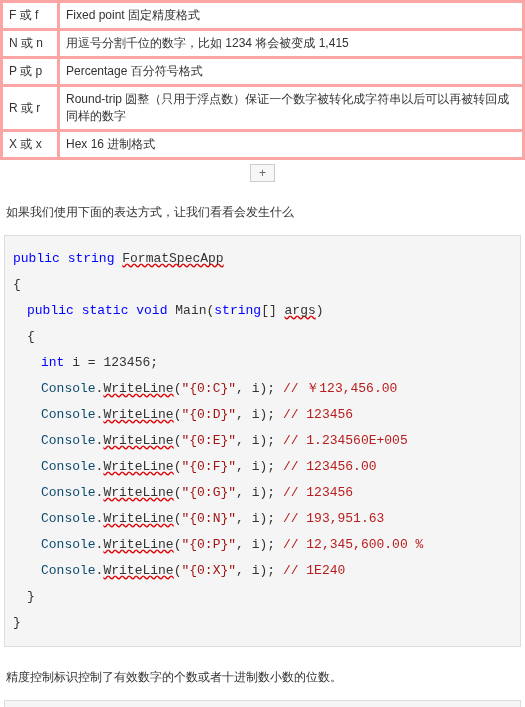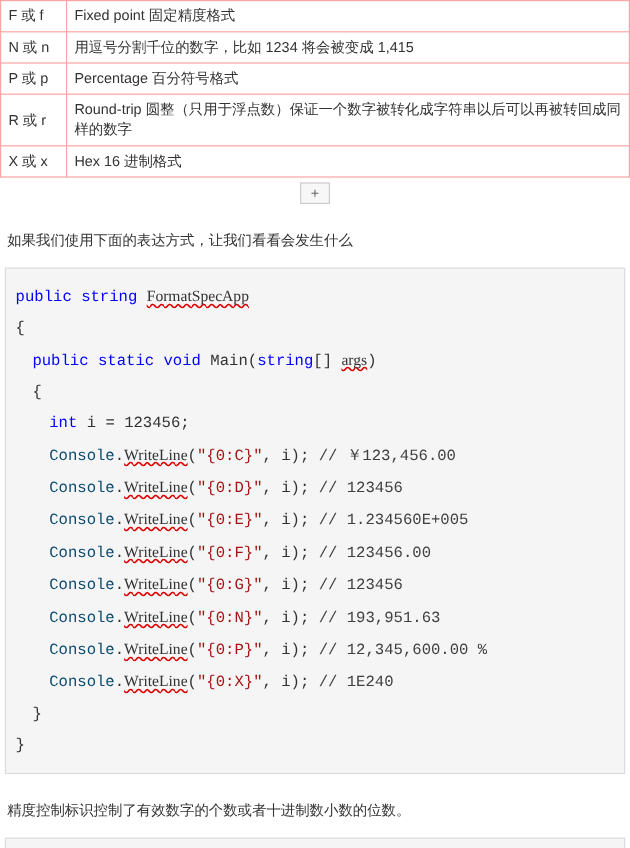--- a/index.html
+++ b/index.html
@@ -10,21 +10,21 @@
     color: #333;
     background: #fff;
     width: 525px;
   }
   table.format-table {
     border-collapse: collapse;
     width: 100%;
     margin: 0;
   }
   table.format-table td {
-    border: 1px solid #fca5a5;
+    border: 3px solid #fca5a5;
     padding: 4px 6px;
     font-size: 12px;
     vertical-align: middle;
   }
   td.col1 { width: 42px; white-space: nowrap; }
   .plus-wrap {
     text-align: center;
     margin: 4px 0 10px 0;
   }
   .plus-btn {
@@ -47,25 +47,24 @@
     padding: 10px 8px;
     font-family: Consolas, "Courier New", monospace;
     font-size: 13px;
     line-height: 2;
     white-space: nowrap;
     overflow: hidden;
   }
   .kw   { color: #0000ff; }
   .type { color: #0c4a6e; }
   .str  { color: #a31515; }
-  .com  { color: #404040; }
+  .com  { color: #b91c1c; }
   .ident-underline {
     text-decoration: underline wavy #d00;
     text-decoration-skip-ink: none;
-    font-family: Liberation Serif, serif;
   }
   .code-block .line { display:block; }
   .pad1 { padding-left: 14px; }
   .pad2 { padding-left: 28px; }
 </style>
 </head>
 <body>
 
 <table class="format-table">
   <tbody>

